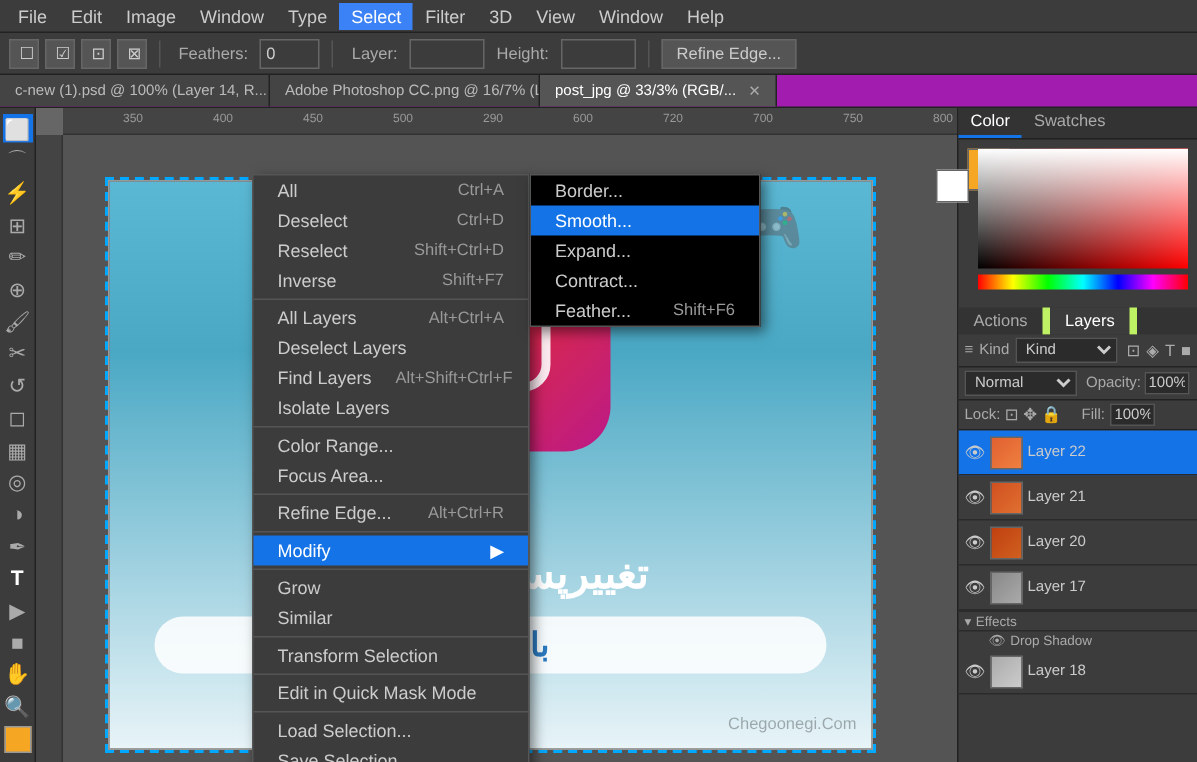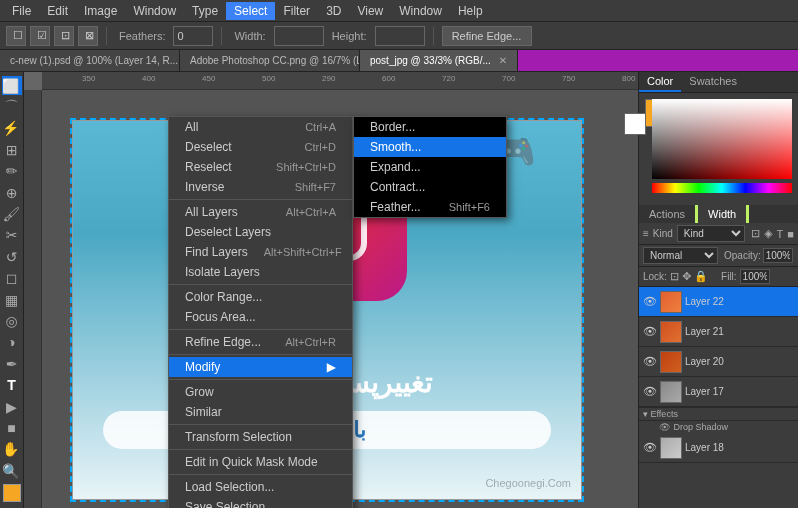--- a/index.html
+++ b/index.html
@@ -74,21 +74,21 @@
 
     .layer-item { display: flex; align-items: center; padding: 2px 4px; border-bottom: 1px solid #2a2a2a; cursor: pointer; gap: 3px; height: 30px; }
     .layer-item.active { background: #1473e6; }
     .layer-eye { width: 14px; height: 14px; display: flex; align-items: center; justify-content: center; font-size: 11px; cursor: pointer; }
     .layer-thumb { width: 22px; height: 22px; background: #888; border: 1px solid #666; flex-shrink: 0; }
     .layer-name { font-size: 10px; color: #ccc; white-space: nowrap; overflow: hidden; text-overflow: ellipsis; flex: 1; }
     .layer-effect-item { padding: 1px 4px; font-size: 9px; color: #aaa; border-top: 1px solid #2a2a2a; display: flex; align-items: center; gap: 3px; }
 
     
     #actions-layers-tabs { display: flex; background: #333; }
-    .al-tab { padding: 3px 10px; font-size: 11px; cursor: pointer; color: #aaa; border-right: 3px solid #bef264; }
+    .al-tab { padding: 3px 10px; font-size: 11px; cursor: pointer; color: #aaa; border-right: 5px solid #bef264; }
     .al-tab.active { color: #fff; background: #3c3c3c; }
 
     
     #select-menu { position: absolute; top: 44px; left: 144px; width: 185px; background: #3c3c3c; border: 1px solid #555; z-index: 100; box-shadow: 3px 3px 8px rgba(0,0,0,0.5); }
     .menu-row { padding: 3px 16px; font-size: 12px; color: #ccc; cursor: pointer; display: flex; justify-content: space-between; align-items: center; white-space: nowrap; }
     .menu-row.highlighted { background: #1473e6; color: #fff; }
     .menu-row .shortcut { color: #999; font-size: 11px; margin-left: 16px; }
     .menu-sep { height: 1px; background: #555; margin: 2px 0; }
     .menu-row .arrow { margin-left: auto; }
 
@@ -124,21 +124,21 @@
 
 <div id="toolbar">
   <div class="toolbar-btn" style="width:20px;">☐</div>
   <div class="toolbar-btn" style="width:20px;">☑</div>
   <div class="toolbar-btn" style="width:20px;">⊡</div>
   <div class="toolbar-btn" style="width:20px;">⊠</div>
   <div class="toolbar-sep"></div>
   <span class="toolbar-label">Feathers:</span>
   <input class="toolbar-input" type="text" value="0" style="">
   <div class="toolbar-sep"></div>
-  <span class="toolbar-label">Width:</span>
+  <span class="toolbar-label">Layer:</span>
   <input class="toolbar-input" type="text" style="width: 50px;">
   <span class="toolbar-label">Height:</span>
   <input class="toolbar-input" type="text" style="width: 50px;">
   <div class="toolbar-sep"></div>
   <button class="toolbar-btn" style="width:90px; font-size:11px;">Refine Edge...</button>
 </div>
 
 <div id="tabbar">
   <div class="file-tab">
     <span style="font-size:10px;">c-new (1).psd @ 100% (Layer 14, R...</span>
@@ -329,21 +329,21 @@
         </div>
         <div style="flex:1;">
           <div id="color-gradient"></div>
           <div id="hue-bar"></div>
         </div>
       </div>
     </div>
 
     <div id="actions-layers-tabs">
       <div class="al-tab">Actions</div>
-      <div class="al-tab active">Width</div>
+      <div class="al-tab active">Layers</div>
     </div>
 
     <div id="layers-panel">
       <div id="layer-kind-row">
         <span class="kind-label">≡</span>
         <span class="kind-label">Kind</span>
         <select class="kind-select">
           <option>Kind</option>
         </select>
         <span style="font-size:11px; color:#aaa; margin-left:2px;">⊡</span>

